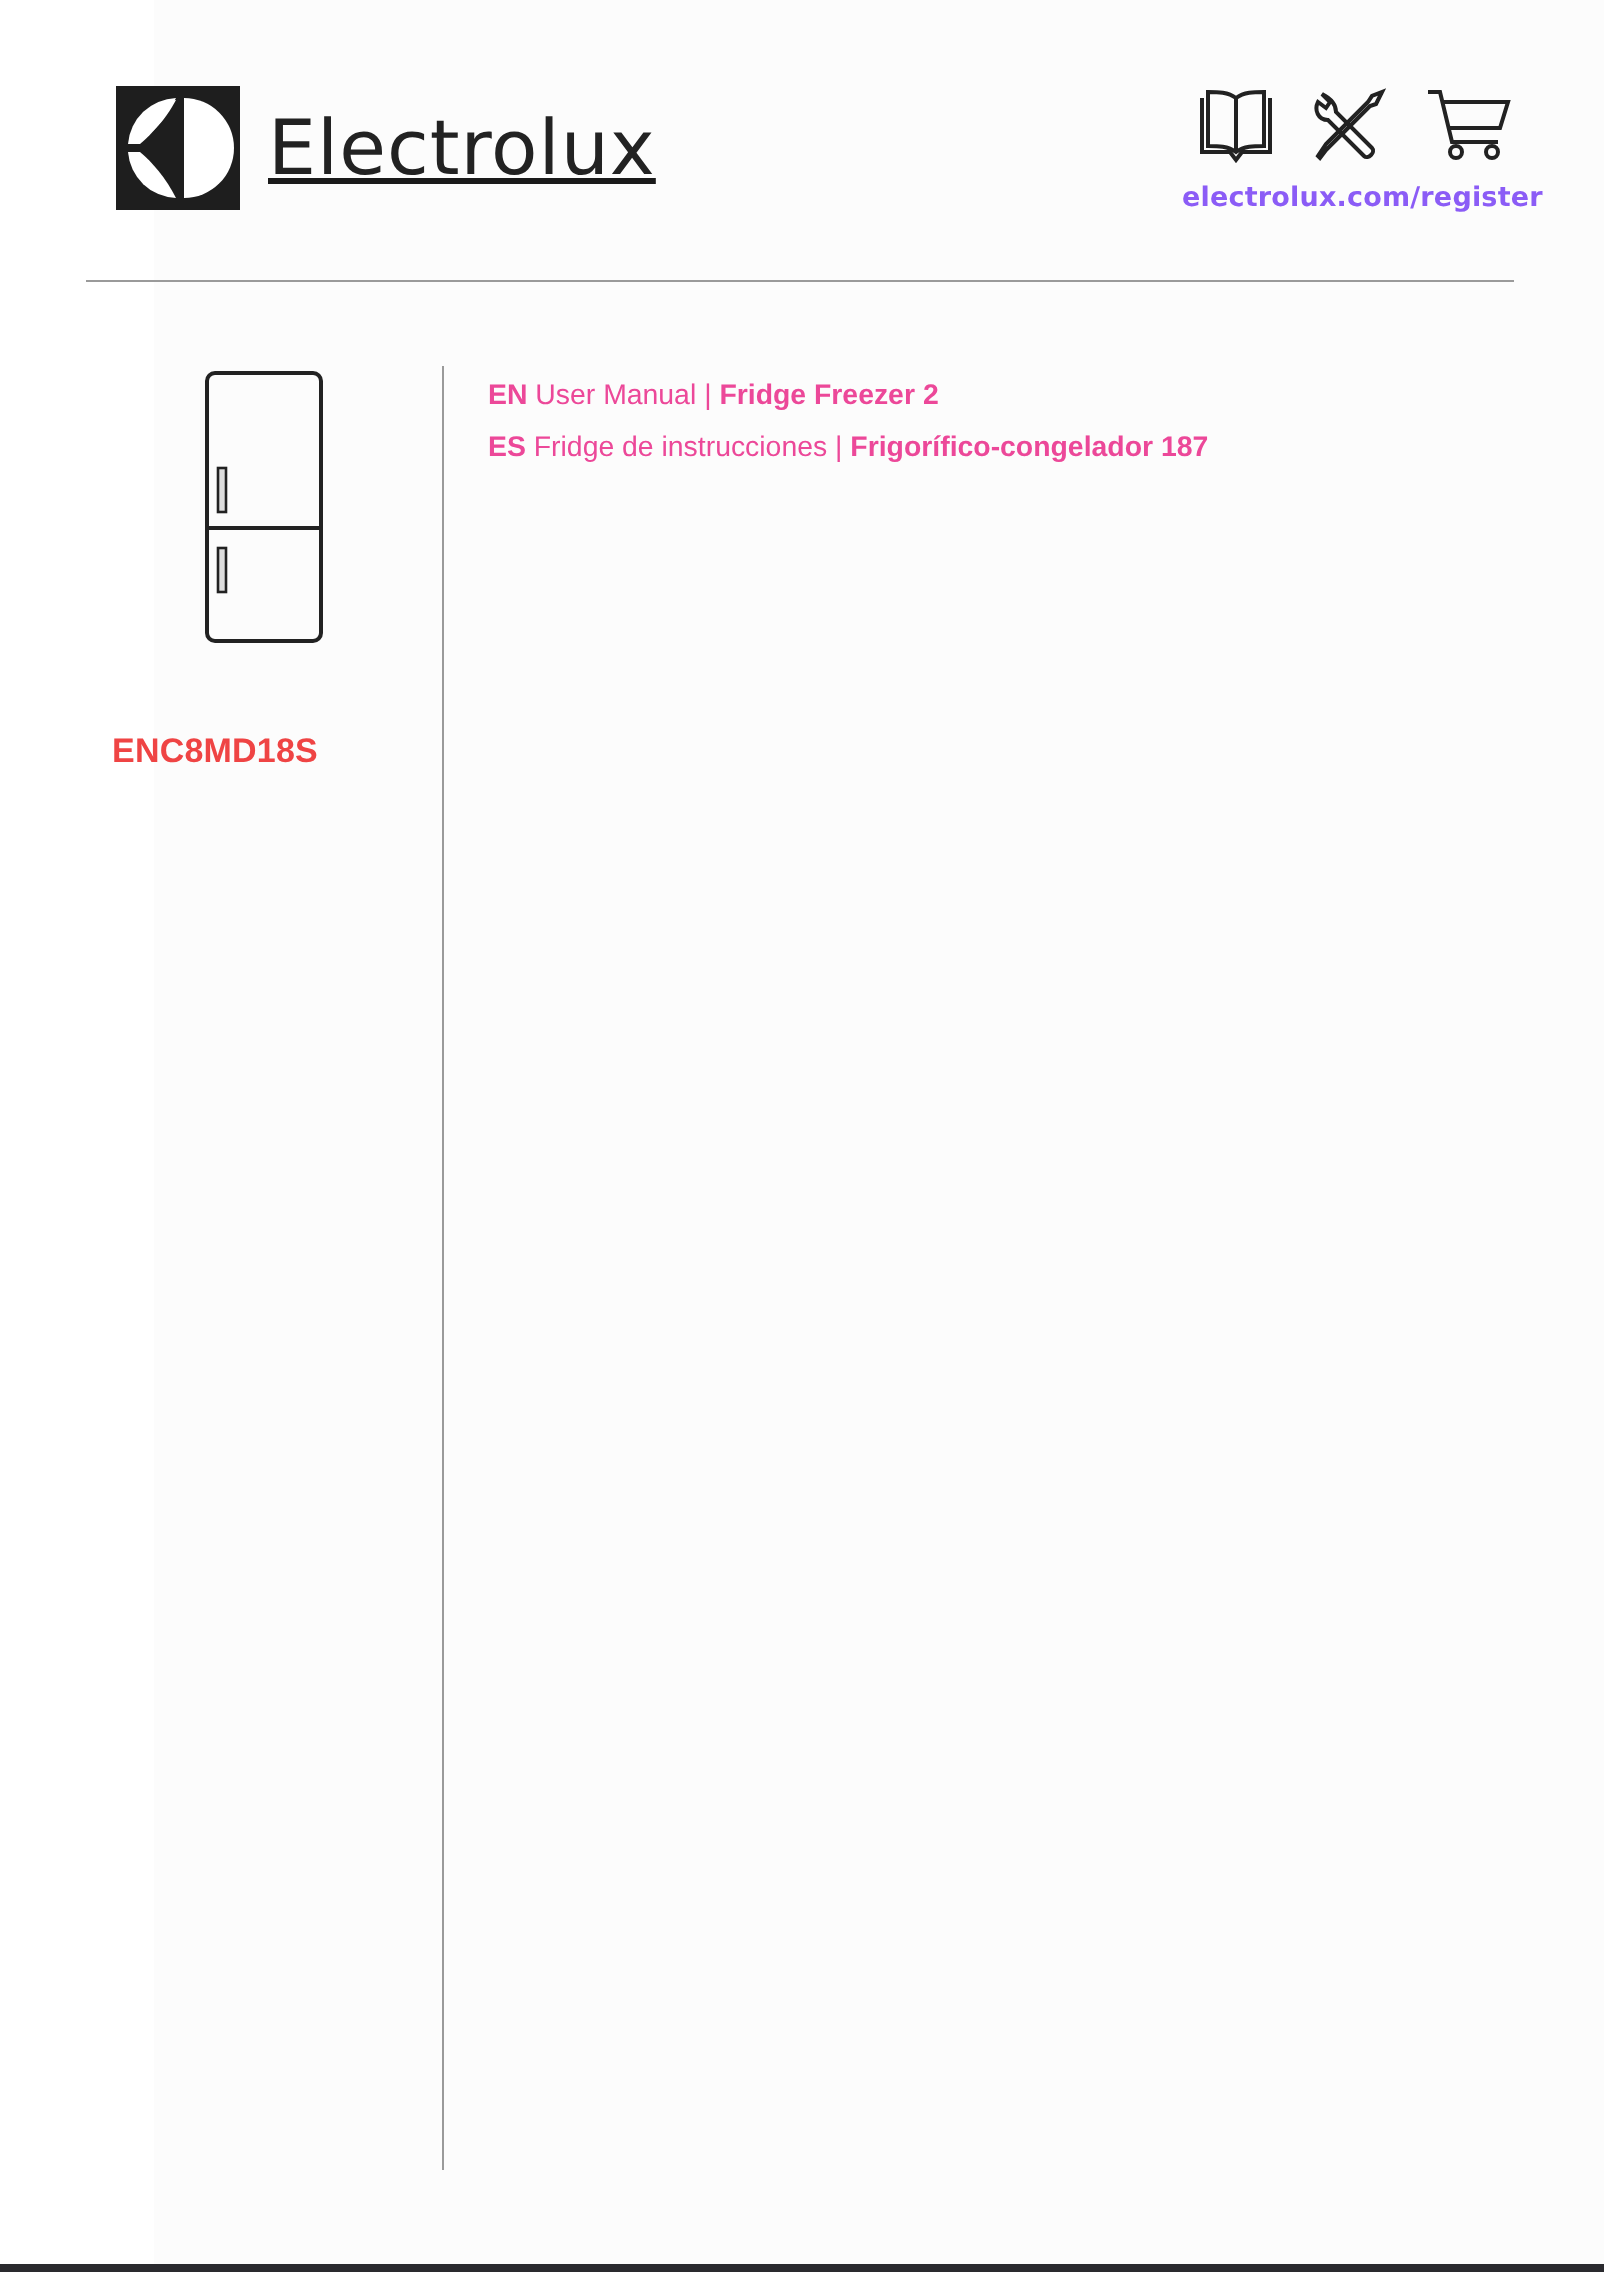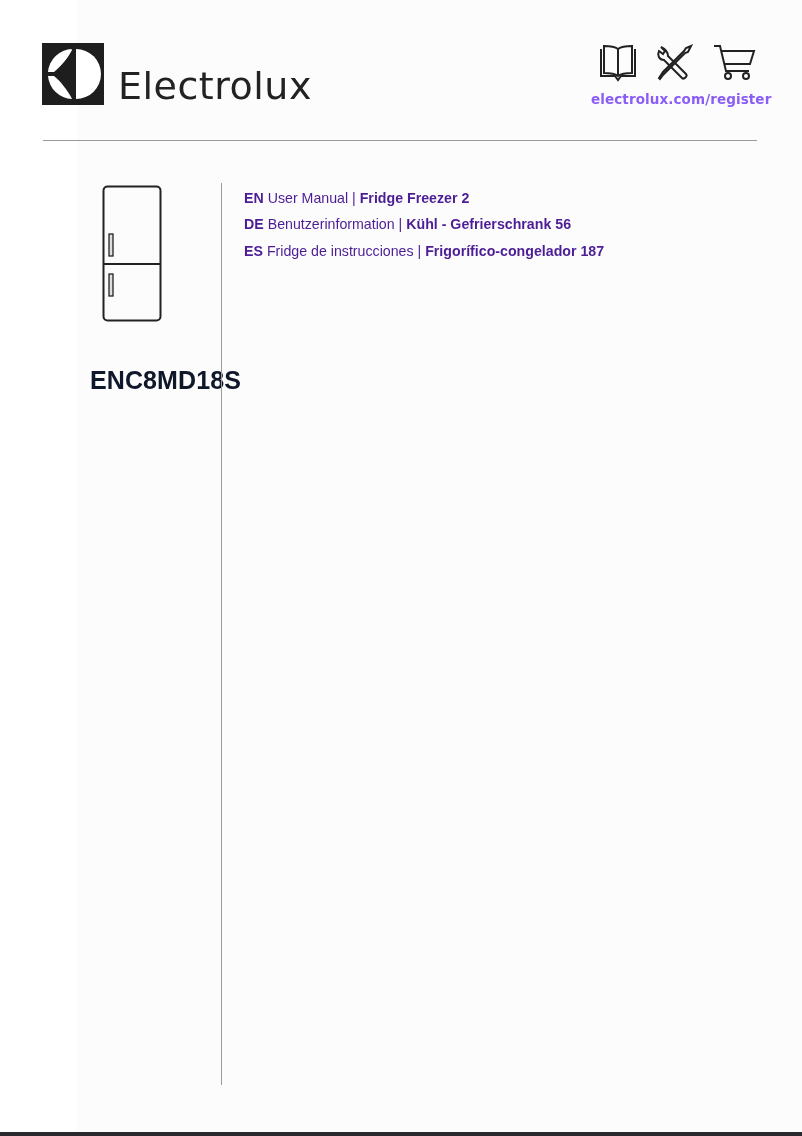--- a/index.html
+++ b/index.html
@@ -12,22 +12,22 @@
   .page-shade {
     position: absolute; left: 77px; top: 0; right: 0; bottom: 0;
     background: #fcfcfc;
   }
   .bottom-bar {
     position: absolute; left: 0; right: 0; bottom: 0; height: 4px;
     background: #2a2a2e;
   }
   
   .logo {
-    position: absolute; left: 42px; top: 42px; height: 63px;
-    display: flex; align-items: flex-end;
+    position: absolute; left: 58px; top: 42px; height: 63px;
+    display: flex; align-items: center; text-decoration: underline;
   }
   .logo-mark { width: 62px; height: 62px; display: block; }
   .logo-word {
     margin-left: 14px;
     font-family: "DejaVu Sans", sans-serif;
     font-size: 38px; font-weight: normal; letter-spacing: 0.5px;
     color: #222; line-height: 1;
   }
   .header-icons {
     position: absolute; left: 598px; top: 43px;
@@ -42,34 +42,34 @@
   }
   .hrule {
     position: absolute; left: 43px; top: 140px; width: 714px; height: 1px;
     background: #9a9a9a;
   }
   
   .fridge {
     position: absolute; left: 102px; top: 185px; width: 60px; height: 137px;
   }
   .model {
-    position: absolute; left: 90px; top: 366px;
-    font-size: 25px; font-weight: bold; color: #0f172a; letter-spacing: 0.1px;
+    position: absolute; left: 56px; top: 366px;
+    font-size: 17px; font-weight: bold; color: #ef4444; letter-spacing: 0.1px;
   }
   .vrule {
     position: absolute; left: 221px; top: 183px; width: 1px; height: 902px;
     background: #9a9a9a;
   }
   
   .manual-list {
     position: absolute; left: 244px; top: 185px; margin: 0; padding: 0;
     list-style: none;
   }
   .manual-item {
-    font-size: 14.2px; line-height: 26.4px; color: #4c1d95; white-space: nowrap;
+    font-size: 14.2px; line-height: 26.4px; color: #ec4899; white-space: nowrap;
   }
   .manual-item .code, .manual-item .title { font-weight: bold; }
 </style>
 </head>
 <body>
 
 <div class="page-shade"></div>
 
 <div class="logo">
   <svg class="logo-mark" viewBox="0 0 62 62">
@@ -116,27 +116,20 @@
 
 <ul class="manual-list">
   <li class="manual-item">
     <span class="code">EN</span>
     <span>User Manual</span>
     <span>|</span>
     <span class="title">Fridge Freezer</span>
     <span class="title">2</span>
   </li>
   <li class="manual-item">
-    <span class="code">DE</span>
-    <span>Benutzerinformation</span>
-    <span>|</span>
-    <span class="title">Kühl - Gefrierschrank</span>
-    <span class="title">56</span>
-  </li>
-  <li class="manual-item">
     <span class="code">ES</span>
     <span>Fridge de instrucciones</span>
     <span>|</span>
     <span class="title">Frigorífico-congelador</span>
     <span class="title">187</span>
   </li>
 </ul>
 
 <div class="bottom-bar"></div>
 

